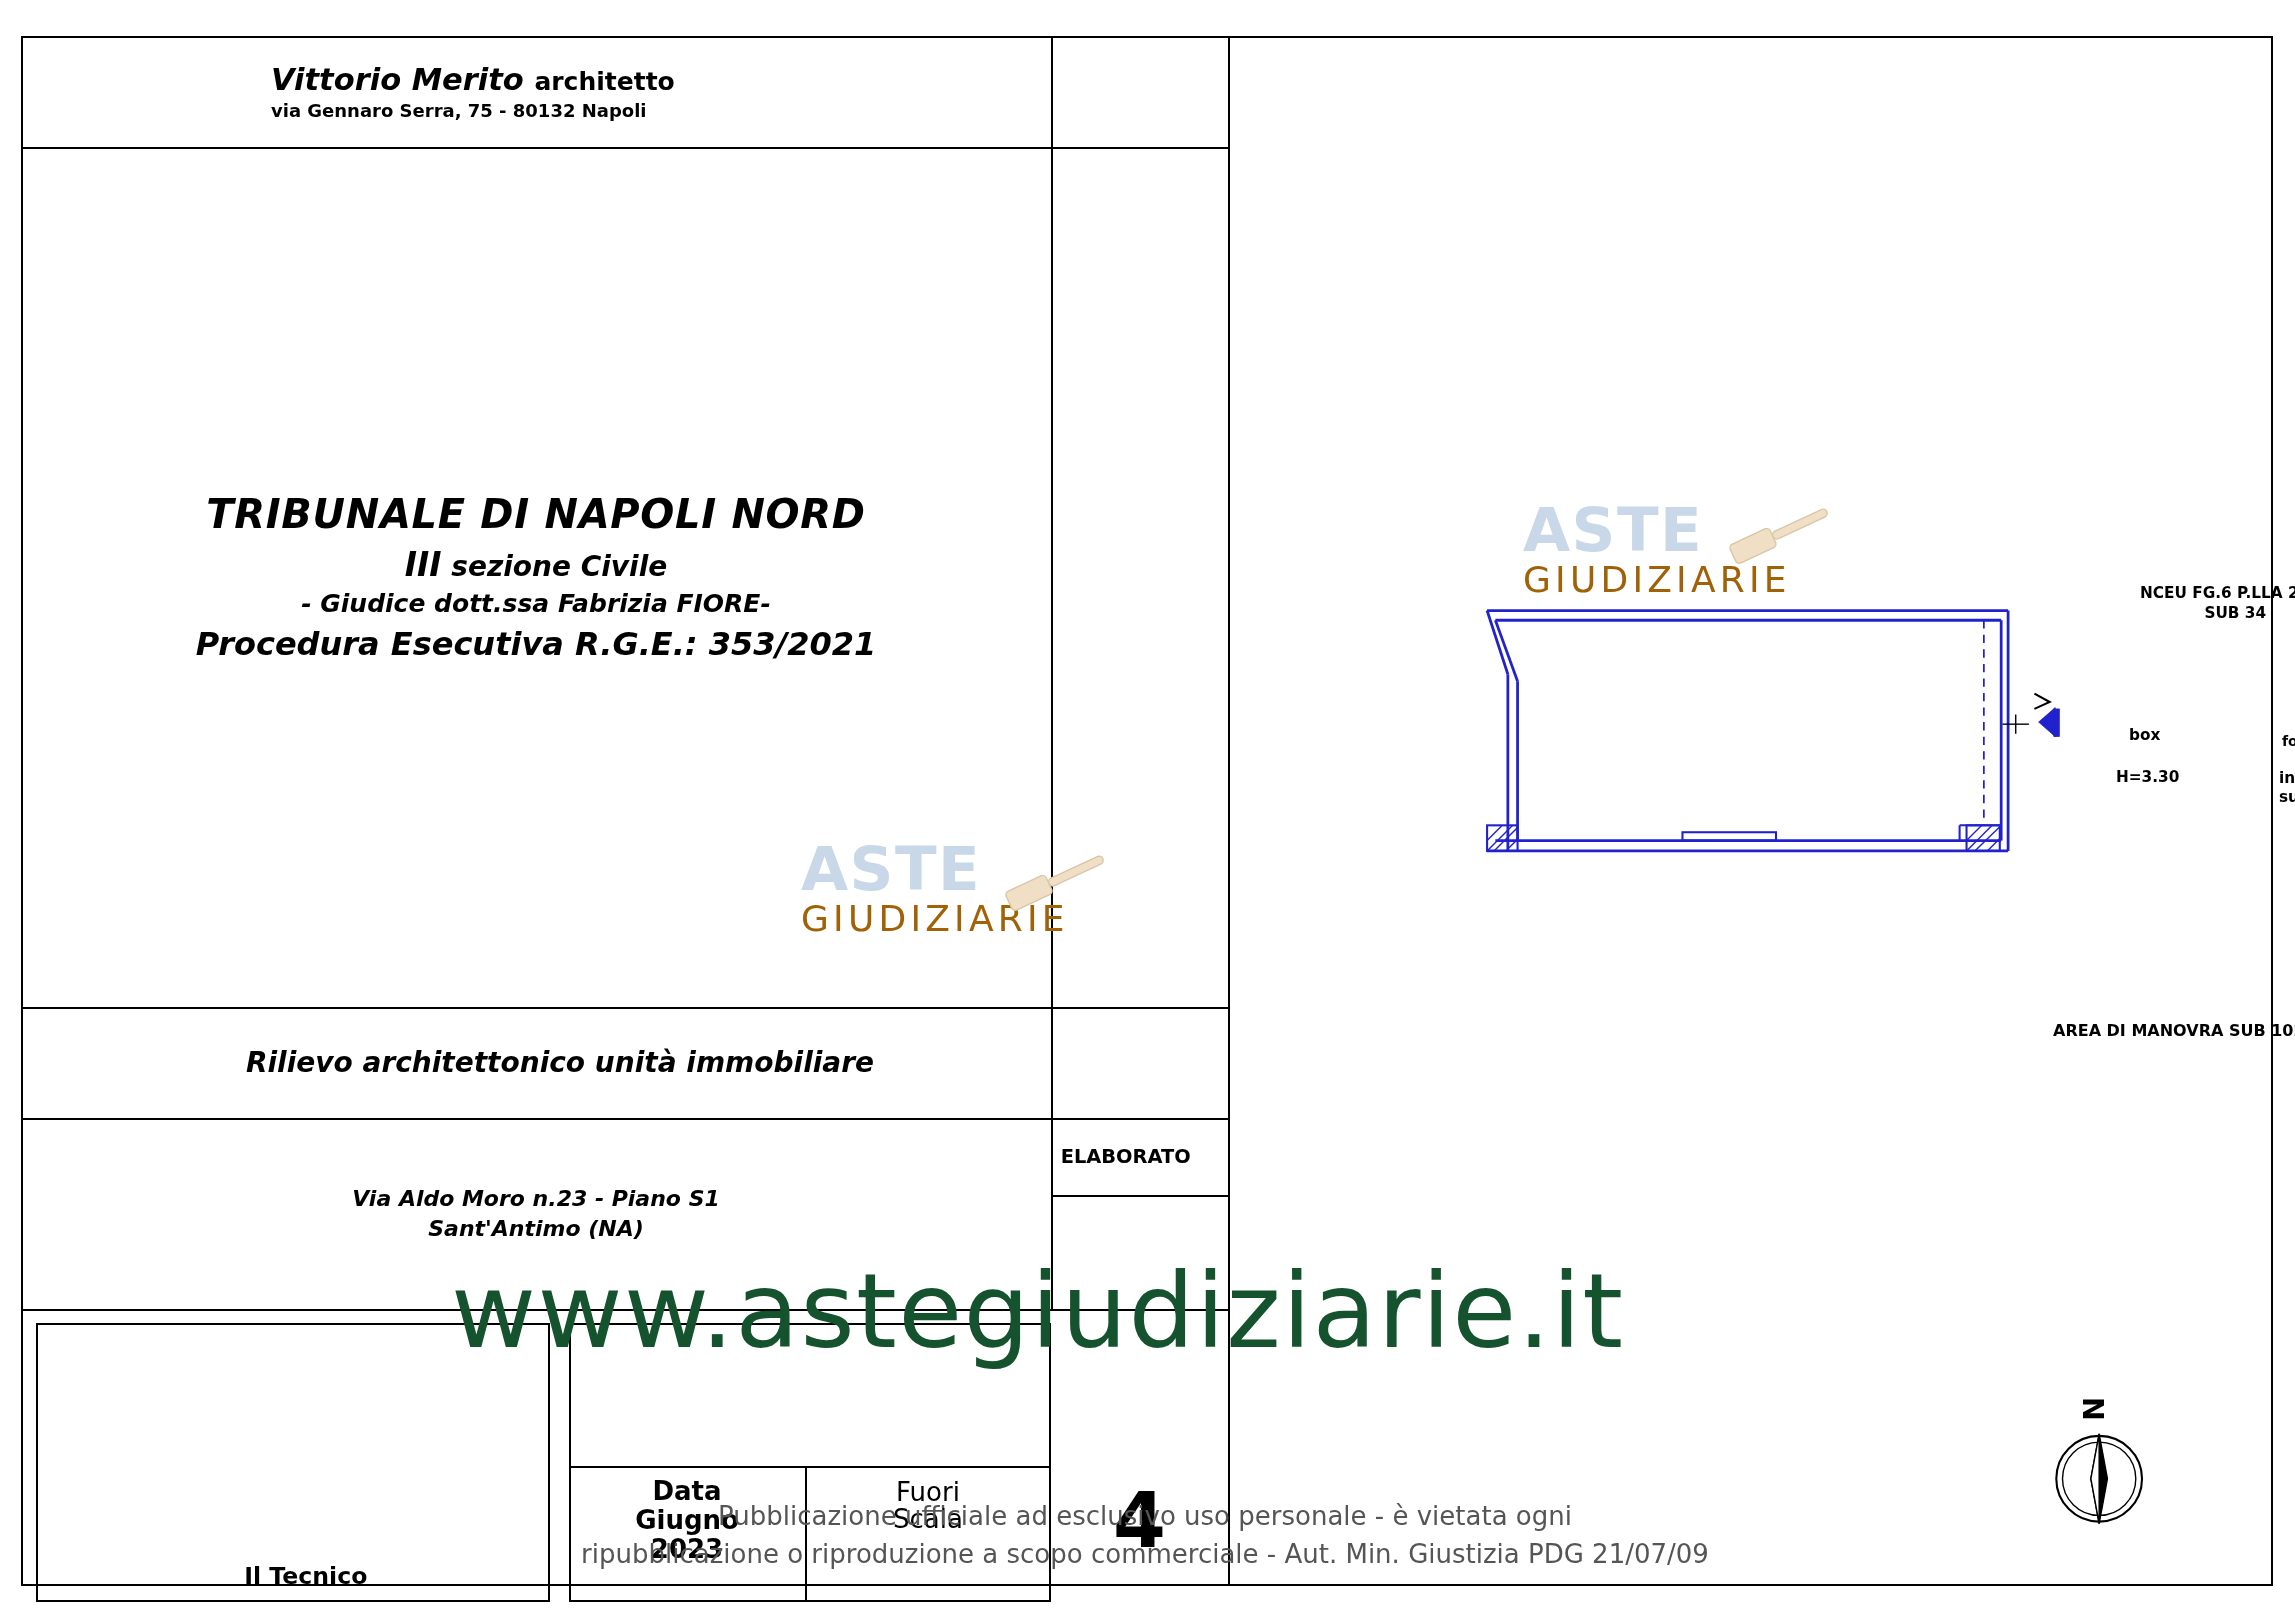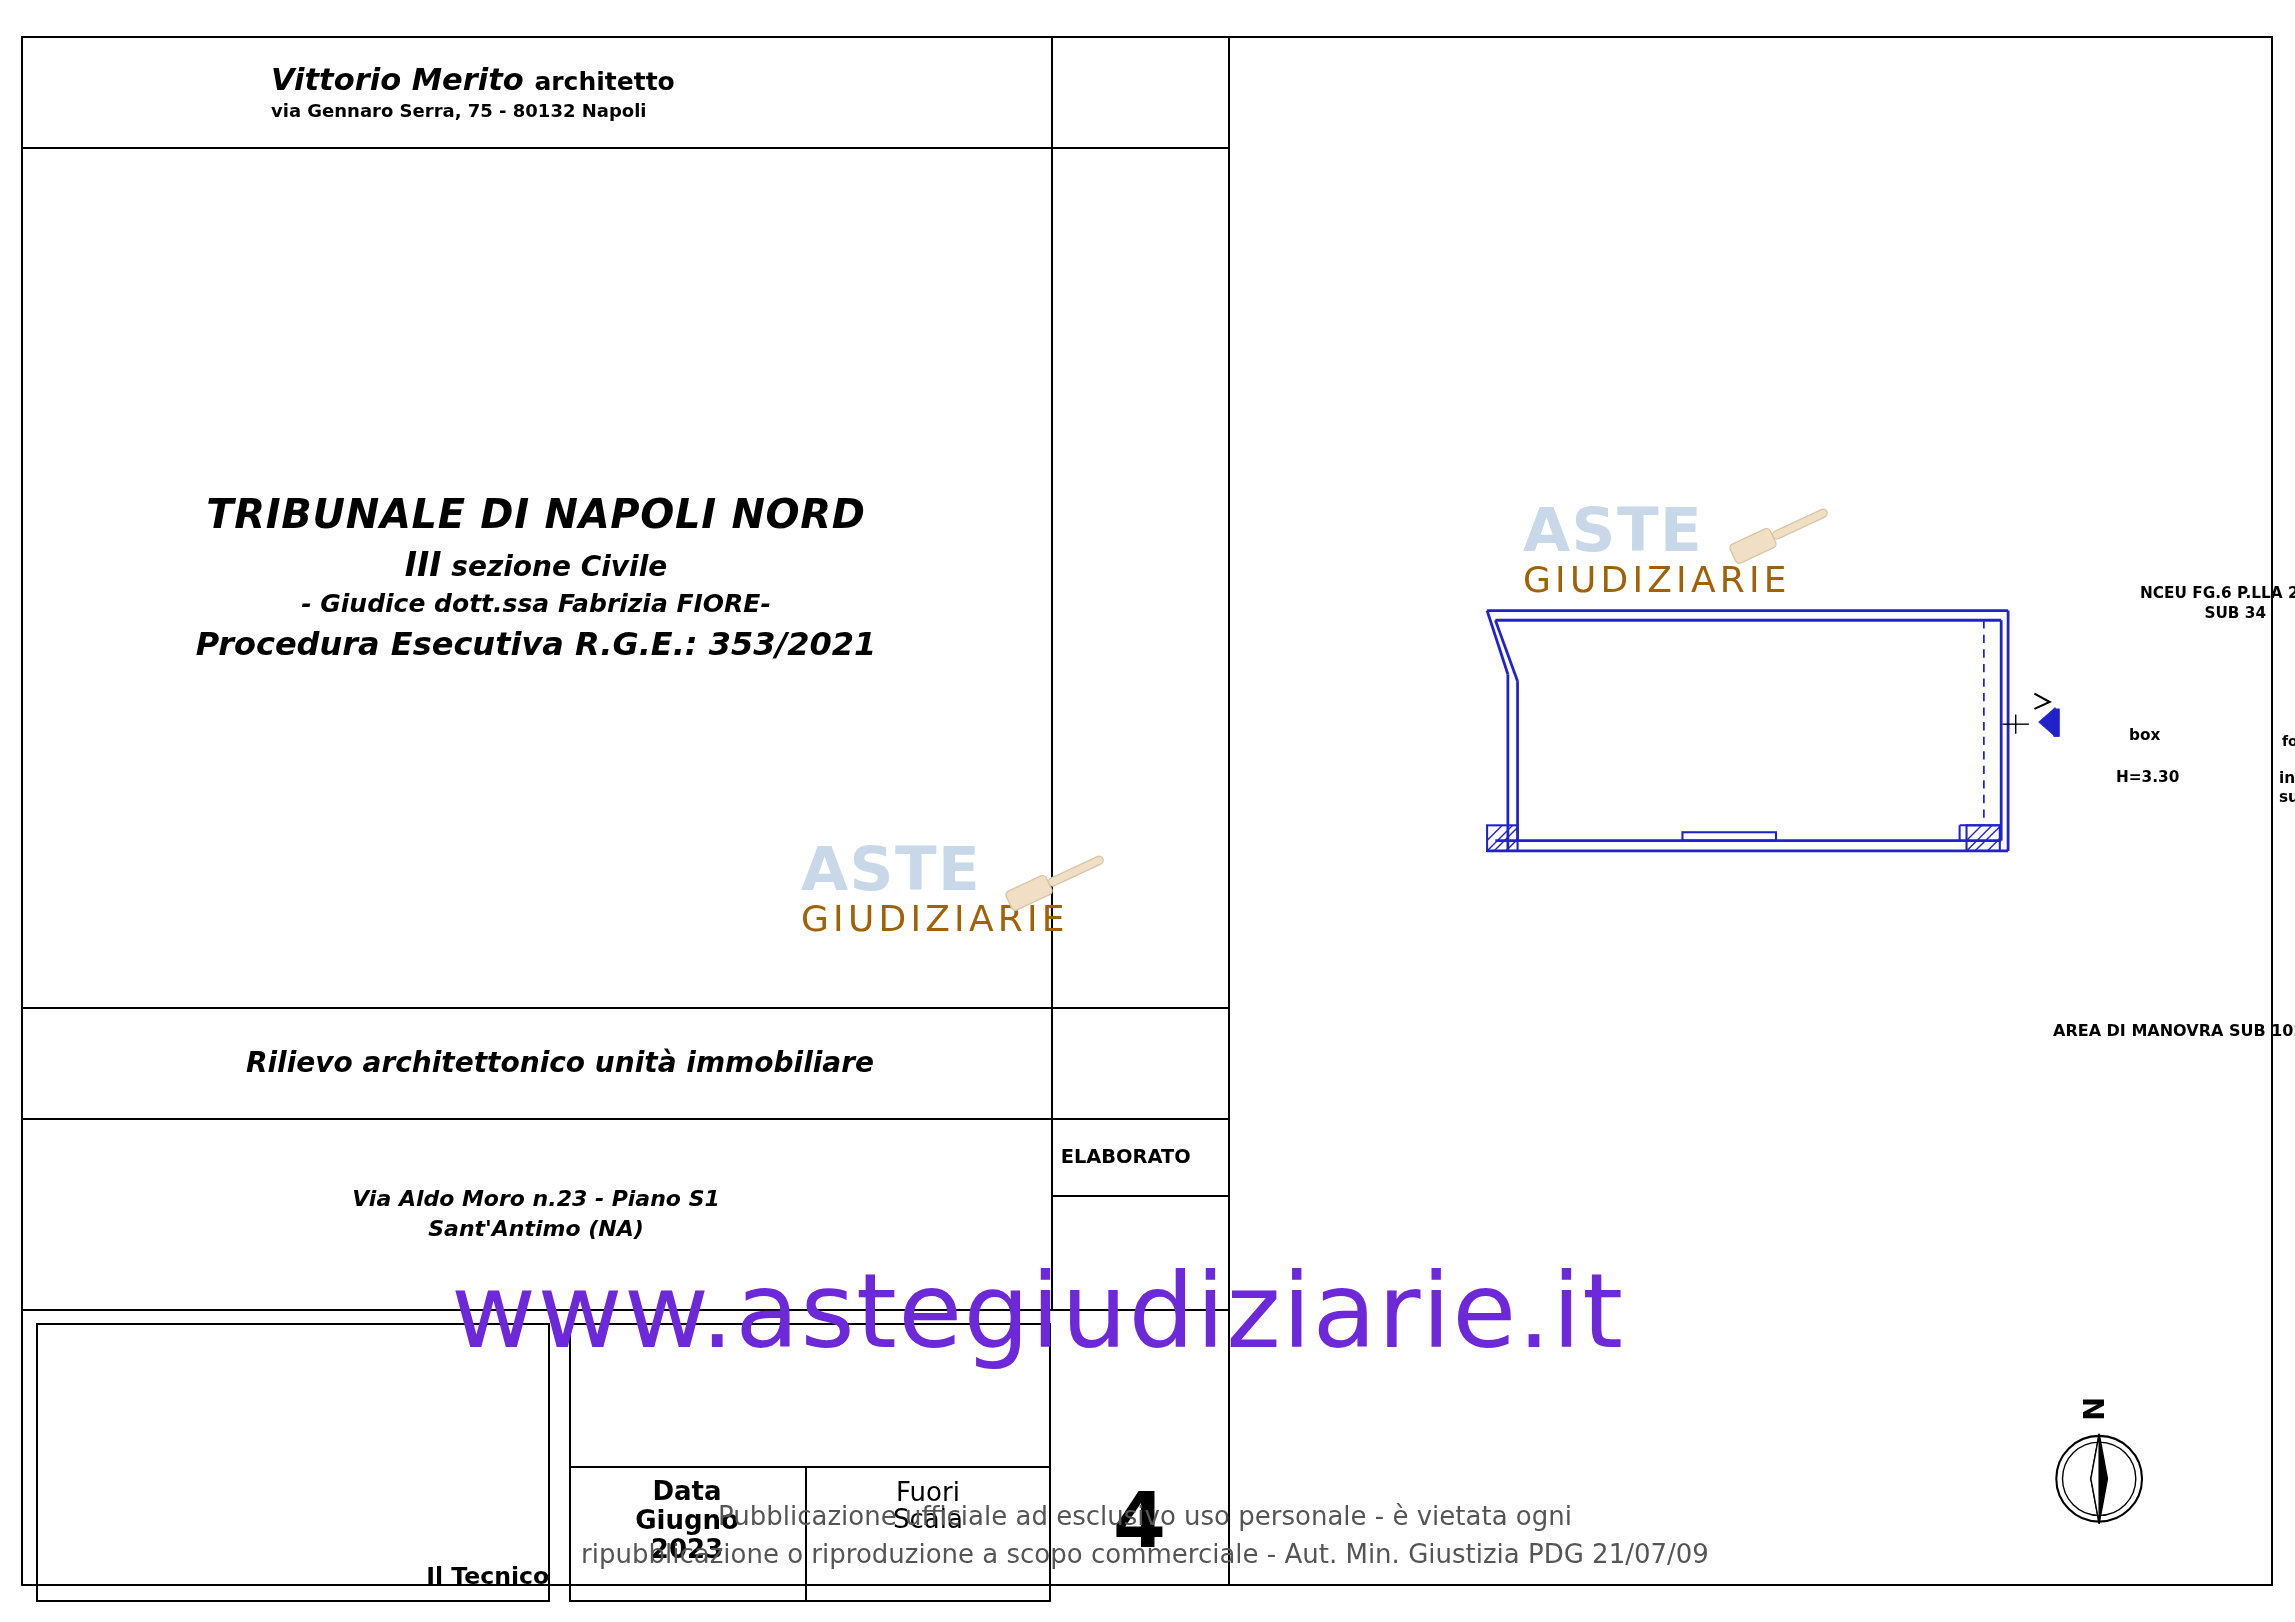--- a/index.html
+++ b/index.html
@@ -147,21 +147,21 @@
     align-items: center;
     justify-content: center;
     font-size: 76px;
     font-weight: bold;
   }
 
   
   #cell-tecnico {
     left: 15.3px; top: 1287px; width: 513px; height: 277px;
     align-items: flex-end;
-    justify-content: flex-end;
+    justify-content: center;
     padding: 0 0 9.7px 26px;
   }
   #tecnico-label {
     font-size: 23.6px;
     font-weight: bold;
   }
   #cell-pianta {
     left: 548px; top: 1287px; width: 482px; height: 146px;
   }
   #pianta-text {
@@ -268,21 +268,21 @@
   .gavel {
     position: absolute;
     pointer-events: none;
   }
 
   #wm-url {
     position: absolute;
     left: 451px;
     top: 1242px;
     font-size: 104px;
-    color: #6d28d9;
+    color: #14532d;
     font-family: "DejaVu Sans", sans-serif;
     letter-spacing: 1.4px;
     white-space: nowrap;
     pointer-events: none;
     user-select: none;
   }
   #wm-notice {
     position: absolute;
     left: 486px;
     top: 1478px;

